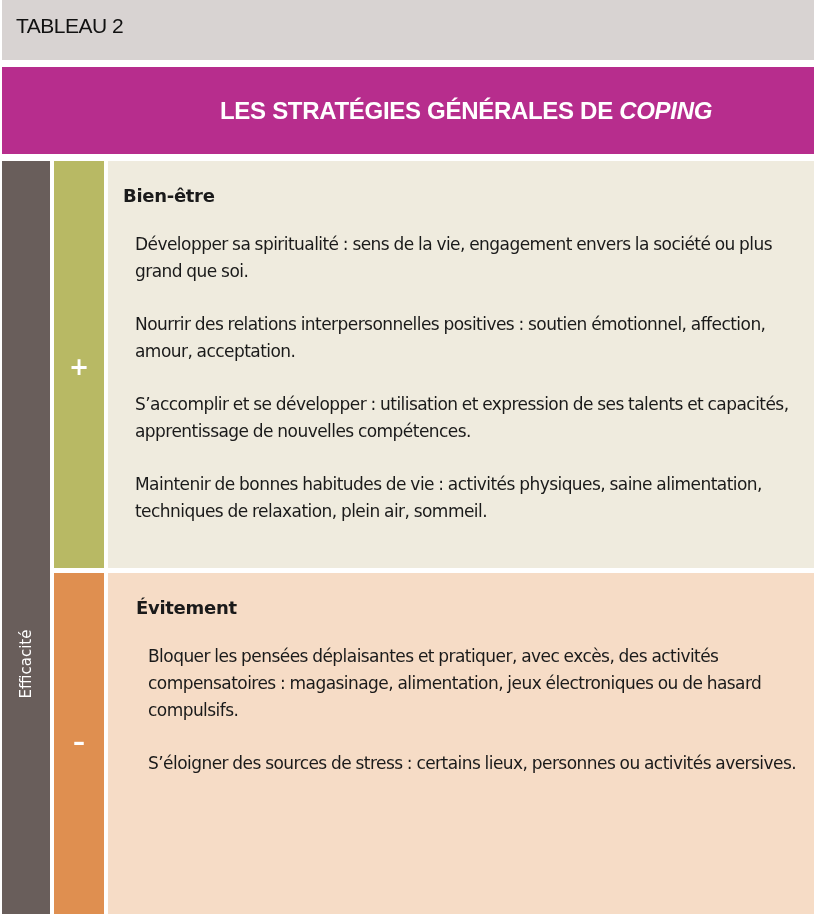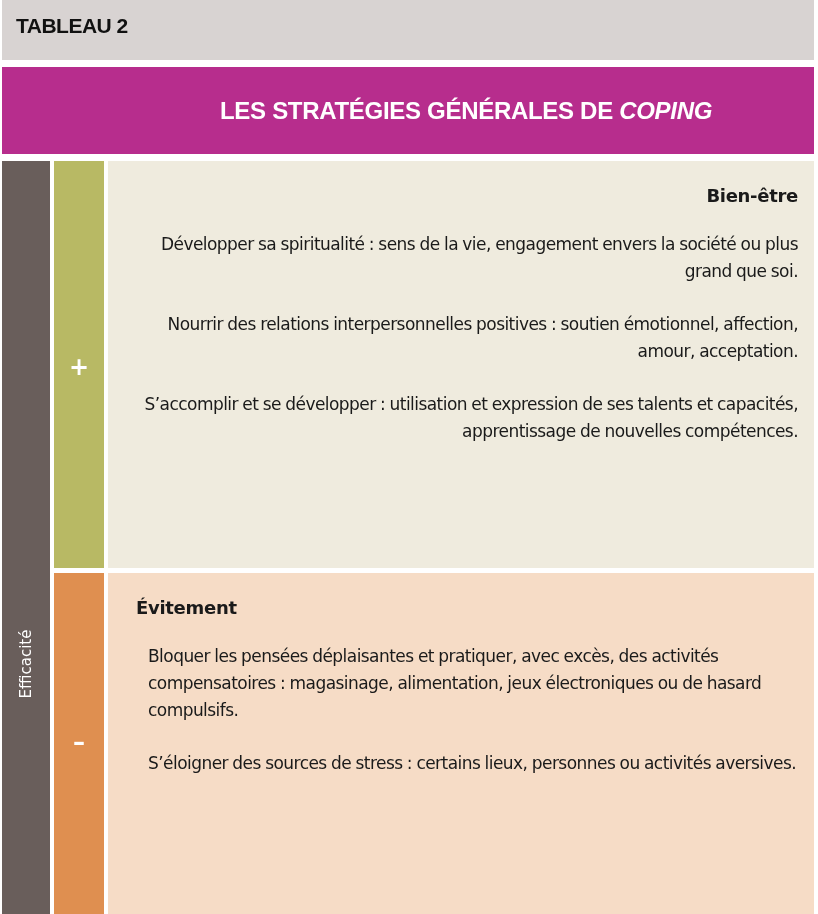--- a/index.html
+++ b/index.html
@@ -6,21 +6,21 @@
     body {
       width: 818px; height: 914px; overflow: hidden; background: #ffffff;
       font-family: "DejaVu Sans", "Liberation Sans", sans-serif; position: relative;
     }
     .tab-header {
       position: absolute; left: 2px; top: 0; width: 812px; height: 60px;
       background: #d8d3d2;
     }
     .tab-header .label {
       position: absolute; left: 14px; top: 14px;
-      font-family: "Liberation Sans", sans-serif; font-weight: bold;
+      font-family: "Liberation Sans", sans-serif; font-weight: normal;
       font-size: 21px; color: #111; letter-spacing: -0.5px;
     }
     .title-bar {
       position: absolute; left: 2px; top: 67px; width: 812px; height: 87px;
       background: #b72d8d;
     }
     .title-bar .title {
       position: absolute; left: 218px; top: 30px;
       font-family: "Liberation Sans", sans-serif; font-weight: bold;
       font-size: 24px; color: #ffffff; letter-spacing: -0.3px; white-space: nowrap;
@@ -43,21 +43,21 @@
       font-family: "DejaVu Sans", sans-serif;
     }
     .sign-plus { top: 161px; height: 407px; background: #b8b964; }
     .sign-minus { top: 573px; height: 341px; background: #df8f50; }
     .sign-plus span { position: absolute; top: 192px; left: 0; right: 0; text-align: center; }
     .sign-minus span { position: absolute; top: 155px; left: 0; right: 0; text-align: center; }
     .content {
       position: absolute; left: 108px; width: 706px; box-sizing: border-box;
       padding: 24px 16px 0 15px; color: #1a1a1a;
     }
-    .content-plus { top: 161px; height: 407px; background: #efebde; text-align: right; }
+    .content-plus { top: 161px; height: 407px; background: #efebde; }
     .content-minus { top: 573px; height: 341px; background: #f6dcc6; padding-left: 28px; }
     .content h3 {
       margin: 0 0 25px 0; font-size: 18px; font-weight: bold;
       font-family: "DejaVu Sans", sans-serif; letter-spacing: -0.3px;
     }
     .content p {
       margin: 0 0 26px 12px; font-size: 17px; line-height: 27px;
       font-family: "DejaVu Sans", sans-serif; letter-spacing: -0.55px;
       word-spacing: -0.5px;
     }
@@ -78,20 +78,21 @@
 </div>
 
 <div class="sign-col sign-plus">
   <span>+</span>
 </div>
 <div class="content content-plus">
   <h3>Bien-être</h3>
   <p>Développer sa spiritualité : sens de la vie, engagement envers la société ou plus grand que soi.</p>
   <p>Nourrir des relations interpersonnelles positives : soutien émotionnel, affection, amour, acceptation.</p>
   <p>S’accomplir et se développer : utilisation et expression de ses talents et capacités, apprentissage de nouvelles compétences.</p>
+  <p>Maintenir de bonnes habitudes de vie : activités physiques, saine alimentation, techniques de relaxation, plein air, sommeil.</p>
 </div>
 
 <div class="sign-col sign-minus">
   <span>–</span>
 </div>
 <div class="content content-minus">
   <h3>Évitement</h3>
   <p>Bloquer les pensées déplaisantes et pratiquer, avec excès, des activités compensatoires : magasinage, alimentation, jeux électroniques ou de hasard compulsifs.</p>
   <p>S’éloigner des sources de stress : certains lieux, personnes ou activités aversives.</p>
 </div>

